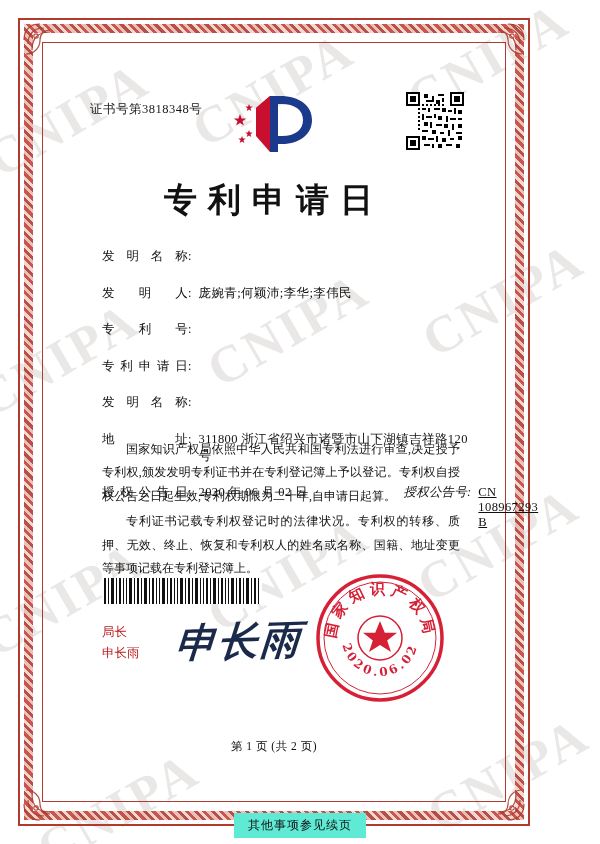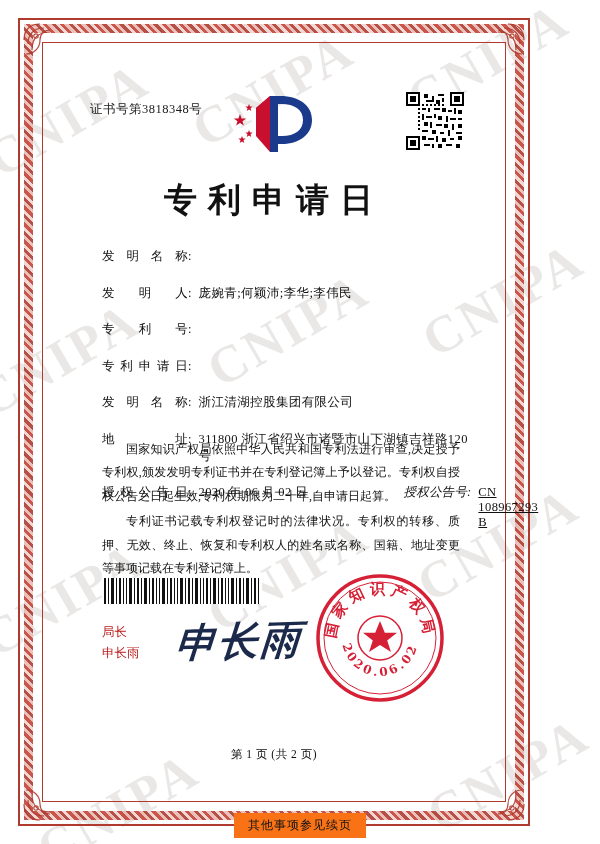--- a/index.html
+++ b/index.html
@@ -222,38 +222,38 @@
     right: 36px;
     top: 506px;
     width: 132px;
     height: 132px;
   }
 
   .page-no {
     position: absolute;
     left: 0;
     right: 0;
-    bottom: 16px;
+    bottom: 24px;
     text-align: center;
     font-size: 11.5px;
     color: #111;
     letter-spacing: 0.5px;
   }
 
   .footnote {
     position: absolute;
     left: 0;
     right: 0;
     bottom: 6px;
     text-align: center;
     z-index: 3;
   }
   .footnote span {
     display: inline-block;
-    background: #f97316;
+    background: #5eead4;
     padding: 4px 14px;
     font-size: 12px;
     color: #111;
     letter-spacing: 1px;
   }
 </style>
 </head>
 <body>
 
 <div class="watermarks">
@@ -431,21 +431,20 @@
         <span class="field-label">专利号</span>
         <span class="field-colon">:</span>
       </div>
       <div class="field-row">
         <span class="field-label">专利申请日</span>
         <span class="field-colon">:</span>
       </div>
       <div class="field-row">
         <span class="field-label">发明名称</span>
         <span class="field-colon">:</span>
-        <span class="field-value">浙江清湖控股集团有限公司</span>
       </div>
       <div class="field-row">
         <span class="field-label">地址</span>
         <span class="field-colon">:</span>
         <span class="field-value">311800 浙江省绍兴市诸暨市山下湖镇吉祥路120 号</span>
       </div>
       <div class="field-row two-col">
         <span class="field-label">授权公告日</span>
         <span class="field-colon">:</span>
         <span class="field-value">2020 年 06 月 02 日</span>

